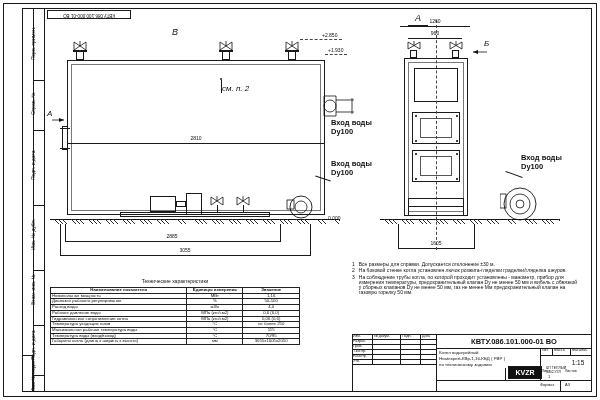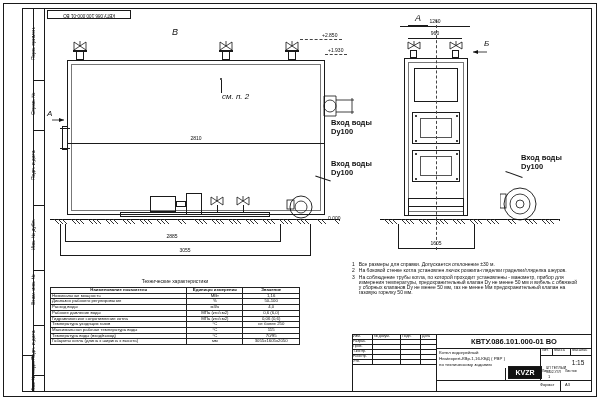--- a/index.html
+++ b/index.html
@@ -88,21 +88,21 @@
   <div class="txt" style="left:47px;top:110px;font-size:8px;font-style:italic;">А</div>
   <svg style="position:absolute;left:52px;top:118px;" width="14" height="10" viewBox="0 0 14 10">
       <line x1="0" y1="2" x2="12" y2="2" stroke="#111" stroke-width="0.8"></line>
       <path d="M12 2 L7 0 L7 4 Z" fill="#111"></path>
     </svg>
 
   <div class="box" style="left:62px;top:126px;width:6px;height:24px;"></div>
   <div class="ln h" style="left:60px;top:128px;width:10px;"></div>
   <div class="ln h" style="left:60px;top:148px;width:10px;"></div>
 
-  <div class="txt" style="left:222px;top:93px;font-size:8px;font-style:italic;">см. п. 2</div>
+  <div class="txt" style="left:222px;top:85px;font-size:8px;font-style:italic;">см. п. 2</div>
   <div class="dot" style="left:220px;top:78px;width:2px;height:2px;"></div>
   <div class="ln" style="left:221px;top:80px;width:1px;height:13px;"></div>
 
   <svg style="position:absolute;left:322px;top:92px;" width="34" height="40" viewBox="0 0 34 40">
     <path d="M2 4 L14 4 L14 24 L2 24 Z" fill="none" stroke="#111" stroke-width="0.8"></path>
     <circle cx="8" cy="14" r="6" fill="none" stroke="#111" stroke-width="0.8"></circle>
     <line x1="14" y1="8" x2="32" y2="8" stroke="#111" stroke-width="0.8"></line>
     <line x1="14" y1="20" x2="32" y2="20" stroke="#111" stroke-width="0.8"></line>
     <line x1="30" y1="6" x2="30" y2="22" stroke="#111" stroke-width="0.8"></line>
   </svg>

